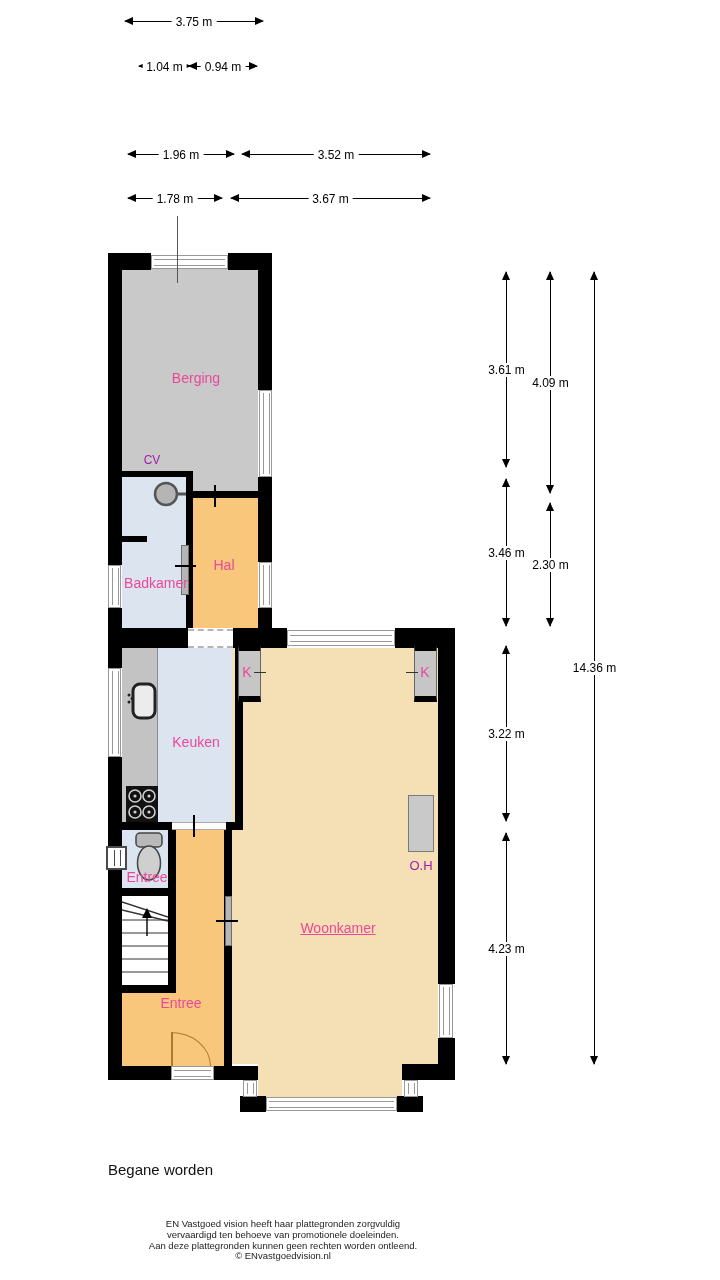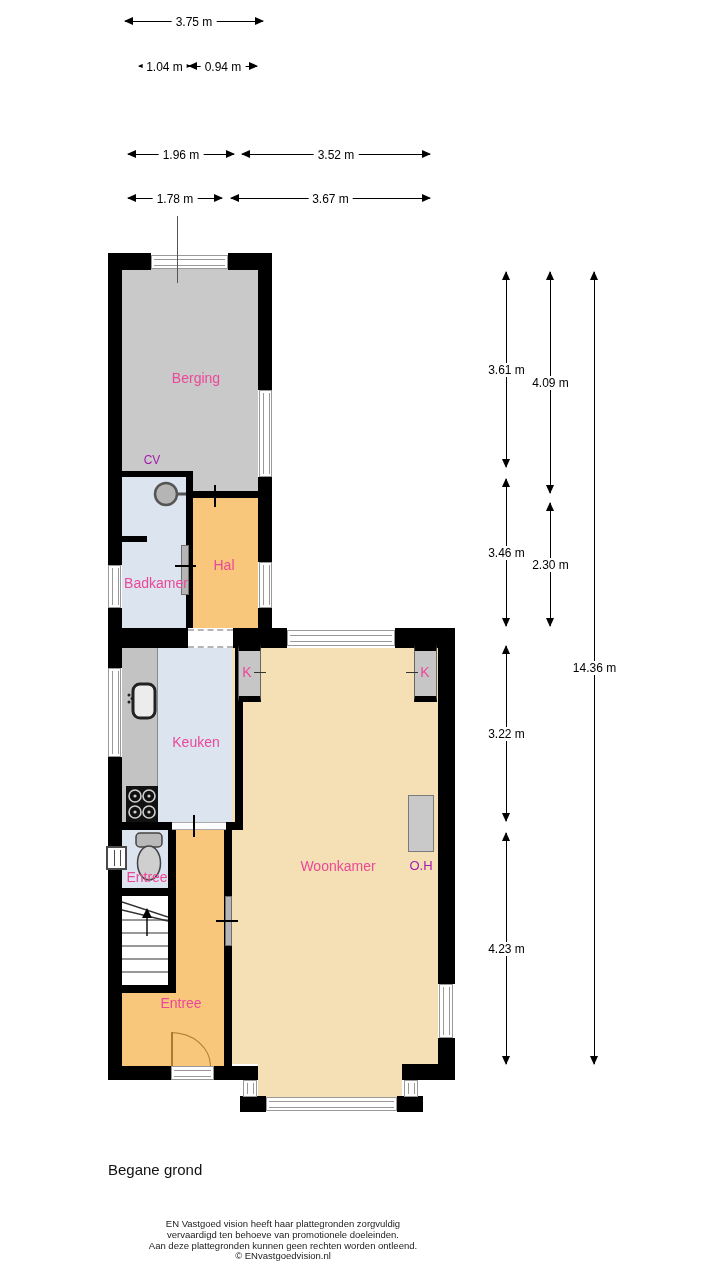--- a/index.html
+++ b/index.html
@@ -185,21 +185,21 @@
     </div>
   <div class="doorleaf" style="left:171px;top:1032px;height:34px;"></div>
 
   <div class="rlabel" style="left:196px;top:378px;">Berging</div>
   <div class="slabel" style="left:152px;top:460px;">CV</div>
   <div class="rlabel" style="left:156px;top:583px;">Badkamer</div>
   <div class="rlabel" style="left:224px;top:565px;">Hal</div>
   <div class="rlabel" style="left:196px;top:742px;">Keuken</div>
   <div class="rlabel" style="left:147px;top:877px;">Entree</div>
   <div class="rlabel" style="left:181px;top:1003px;">Entree</div>
-  <div class="rlabel" style="left:338px;top:866px;">Woonkamer</div>
+  <div class="rlabel" style="left:338px;top:928px;text-decoration:underline;">Woonkamer</div>
   <div class="rlabel" style="left:247px;top:672px;">K</div>
   <div class="leader" style="left:254px;top:672px;width:12px;"></div>
   <div class="rlabel" style="left:425px;top:672px;">K</div>
   <div class="leader" style="left:406px;top:672px;width:12px;"></div>
   <div class="slabel" style="left:421px;top:823px;font-size:13px;margin-top:42px;">O.H</div>
 
   <div class="hdim" style="left:124px;top:15px;width:140px;">
     <span class="line"></span>
       <span class="ah-l"></span>
       <span class="ah-r"></span>
@@ -278,21 +278,21 @@
       <span class="ah-b"></span>
     <span class="dlbl">2.30 m</span>
   </div>
   <div class="vdim" style="left:588px;top:271px;height:794px;">
     <span class="line"></span>
       <span class="ah-t"></span>
       <span class="ah-b"></span>
     <span class="dlbl">14.36 m</span>
   </div>
 
-  <div class="plan-title" style="left:108px;top:1161px;">Begane grond</div>
+  <div class="plan-title" style="left:108px;top:1161px;">Begane worden</div>
   <div class="footer" style="left:133px;top:1219px;width:300px;">
     <div>EN Vastgoed vision heeft haar plattegronden zorgvuldig</div>
     <div>vervaardigd ten behoeve van promotionele doeleinden.</div>
     <div>Aan deze plattegronden kunnen geen rechten worden ontleend.</div>
     <div>© ENvastgoedvision.nl</div>
   </div>
 
 </div>
 
 </body></html>

